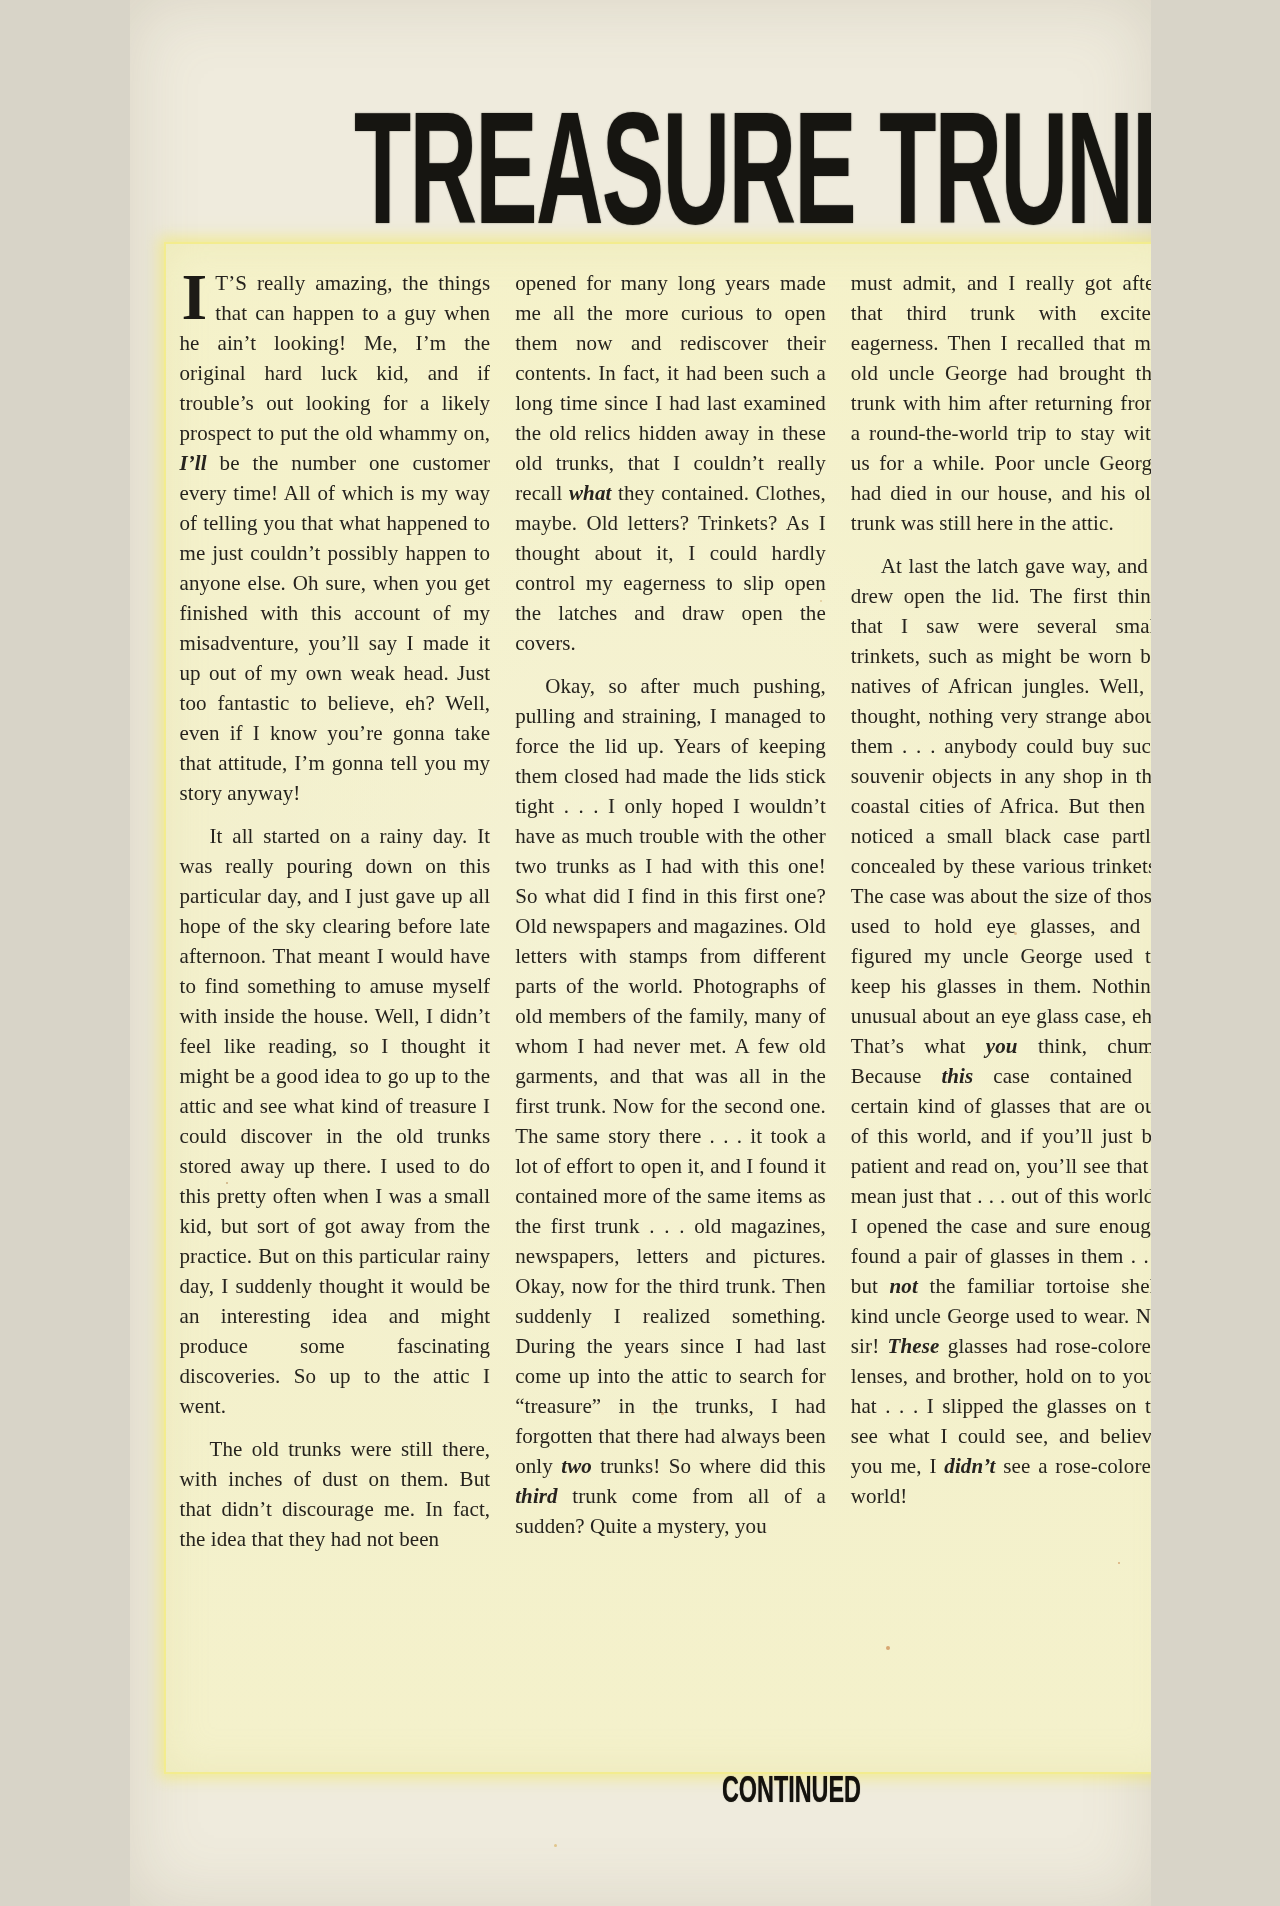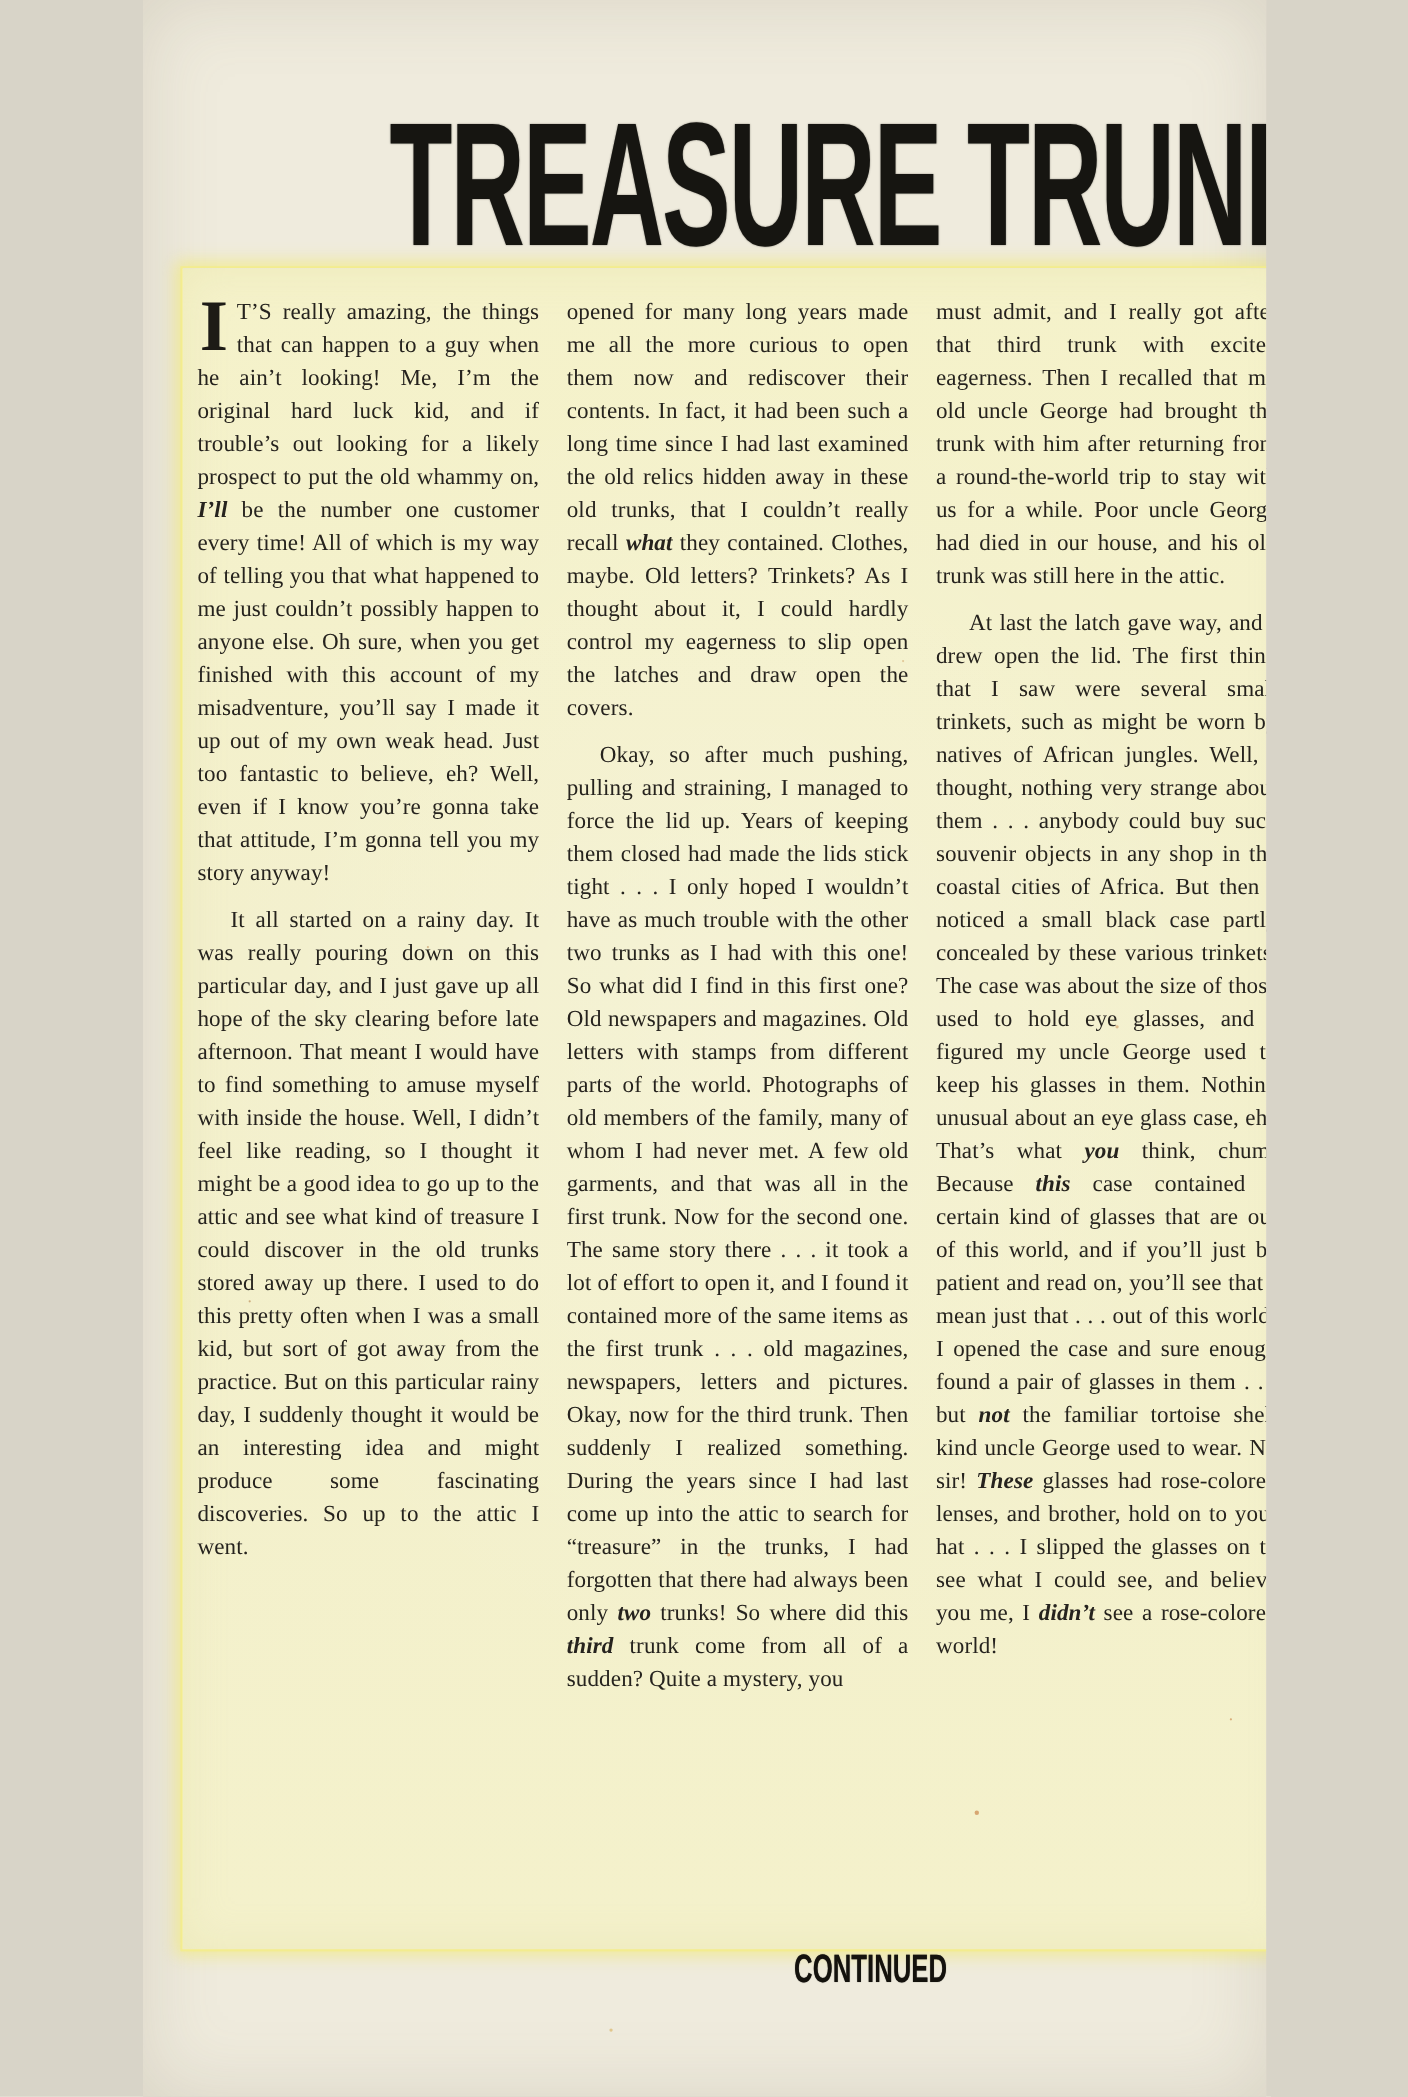--- a/index.html
+++ b/index.html
@@ -78,20 +78,21 @@
 <body>
 
 <div class="page">
 
   <h1 class="title">TREASURE TRUNK</h1>
 
   <div class="text-panel">
     <div class="col">
         <p><span class="dropcap">I</span><span>T’S really amazing, the things that can happen to a guy when he ain’t looking! Me, I’m the original hard luck kid, and if trouble’s out looking for a likely prospect to put the old whammy on, </span><i>I’ll</i><span> be the number one customer every time! All of which is my way of telling you that what happened to me just couldn’t possibly happen to anyone else. Oh sure, when you get finished with this account of my misadventure, you’ll say I made it up out of my own weak head. Just too fantastic to believe, eh? Well, even if I know you’re gonna take that attitude, I’m gonna tell you my story anyway!</span></p>
         <p class="indent"><span>It all started on a rainy day. It was really pouring down on this particular day, and I just gave up all hope of the sky clearing before late afternoon. That meant I would have to find something to amuse myself with inside the house. Well, I didn’t feel like reading, so I thought it might be a good idea to go up to the attic and see what kind of treasure I could discover in the old trunks stored away up there. I used to do this pretty often when I was a small kid, but sort of got away from the practice. But on this particular rainy day, I suddenly thought it would be an interesting idea and might produce some fascinating discoveries. So up to the attic I went.</span></p>
+        <p class="indent"><span>The old trunks were still there, with inches of dust on them. But that didn’t discourage me. In fact, the idea that they had not been</span></p>
       </div>
     <div class="col">
         <p><span>opened for many long years made me all the more curious to open them now and rediscover their contents. In fact, it had been such a long time since I had last examined the old relics hidden away in these old trunks, that I couldn’t really recall </span><i>what</i><span> they contained. Clothes, maybe. Old letters? Trinkets? As I thought about it, I could hardly control my eagerness to slip open the latches and draw open the covers.</span></p>
         <p class="indent"><span>Okay, so after much pushing, pulling and straining, I managed to force the lid up. Years of keeping them closed had made the lids stick tight . . . I only hoped I wouldn’t have as much trouble with the other two trunks as I had with this one! So what did I find in this first one? Old newspapers and magazines. Old letters with stamps from different parts of the world. Photographs of old members of the family, many of whom I had never met. A few old garments, and that was all in the first trunk. Now for the second one. The same story there . . . it took a lot of effort to open it, and I found it contained more of the same items as the first trunk . . . old magazines, newspapers, letters and pictures. Okay, now for the third trunk. Then suddenly I realized something. During the years since I had last come up into the attic to search for “treasure” in the trunks, I had forgotten that there had always been only </span><i>two</i><span> trunks! So where did this </span><i>third</i><span> trunk come from all of a sudden? Quite a mystery, you</span></p>
       </div>
     <div class="col">
         <p><span>must admit, and I really got after that third trunk with excited eagerness. Then I recalled that my old uncle George had brought the trunk with him after returning from a round-the-world trip to stay with us for a while. Poor uncle George had died in our house, and his old trunk was still here in the attic.</span></p>
         <p class="indent"><span>At last the latch gave way, and I drew open the lid. The first thing that I saw were several small trinkets, such as might be worn by natives of African jungles. Well, I thought, nothing very strange about them . . . anybody could buy such souvenir objects in any shop in the coastal cities of Africa. But then I noticed a small black case partly concealed by these various trinkets. The case was about the size of those used to hold eye glasses, and I figured my uncle George used to keep his glasses in them. Nothing unusual about an eye glass case, eh? That’s what </span><i>you</i><span> think, chum! Because </span><i>this</i><span> case contained a certain kind of glasses that are out of this world, and if you’ll just be patient and read on, you’ll see that I mean just that . . . out of this world! I opened the case and sure enough found a pair of glasses in them . . . but </span><i>not</i><span> the familiar tortoise shell kind uncle George used to wear. No sir! </span><i>These</i><span> glasses had rose-colored lenses, and brother, hold on to your hat . . . I slipped the glasses on to see what I could see, and believe you me, I </span><i>didn’t</i><span> see a rose-colored world!</span></p>
       </div>
   </div>

